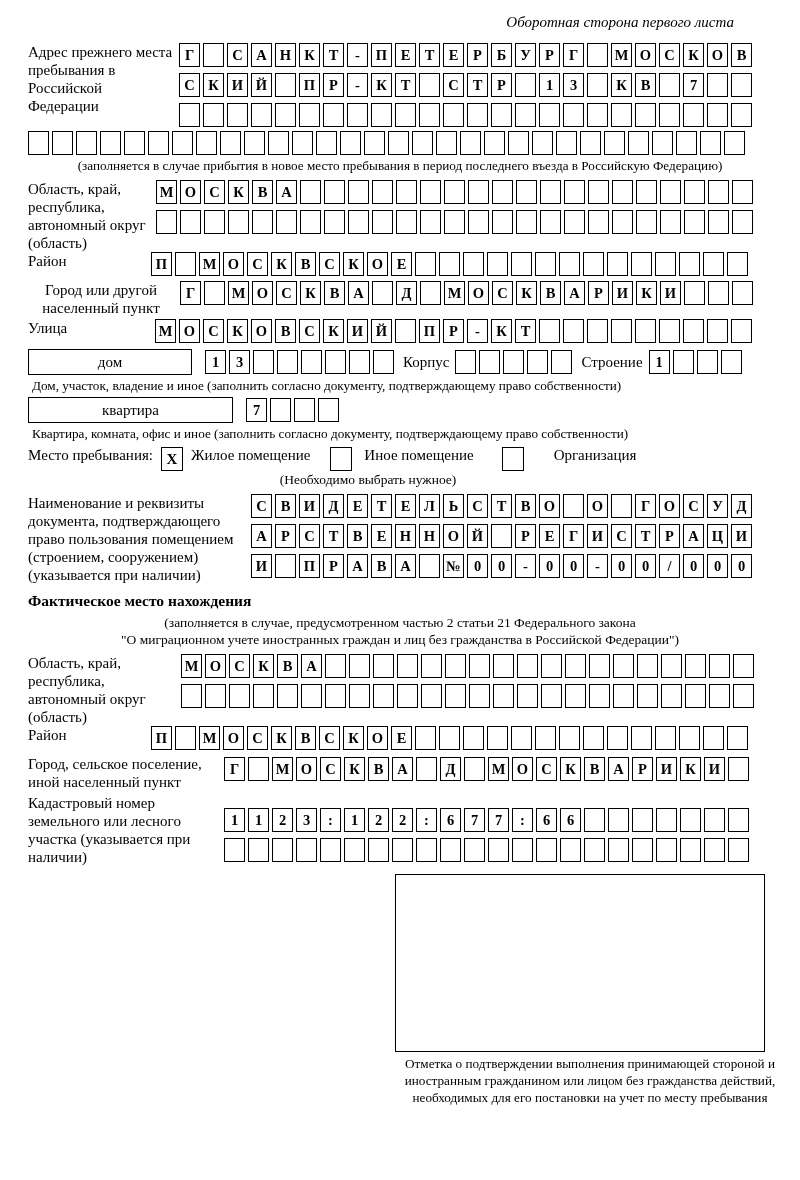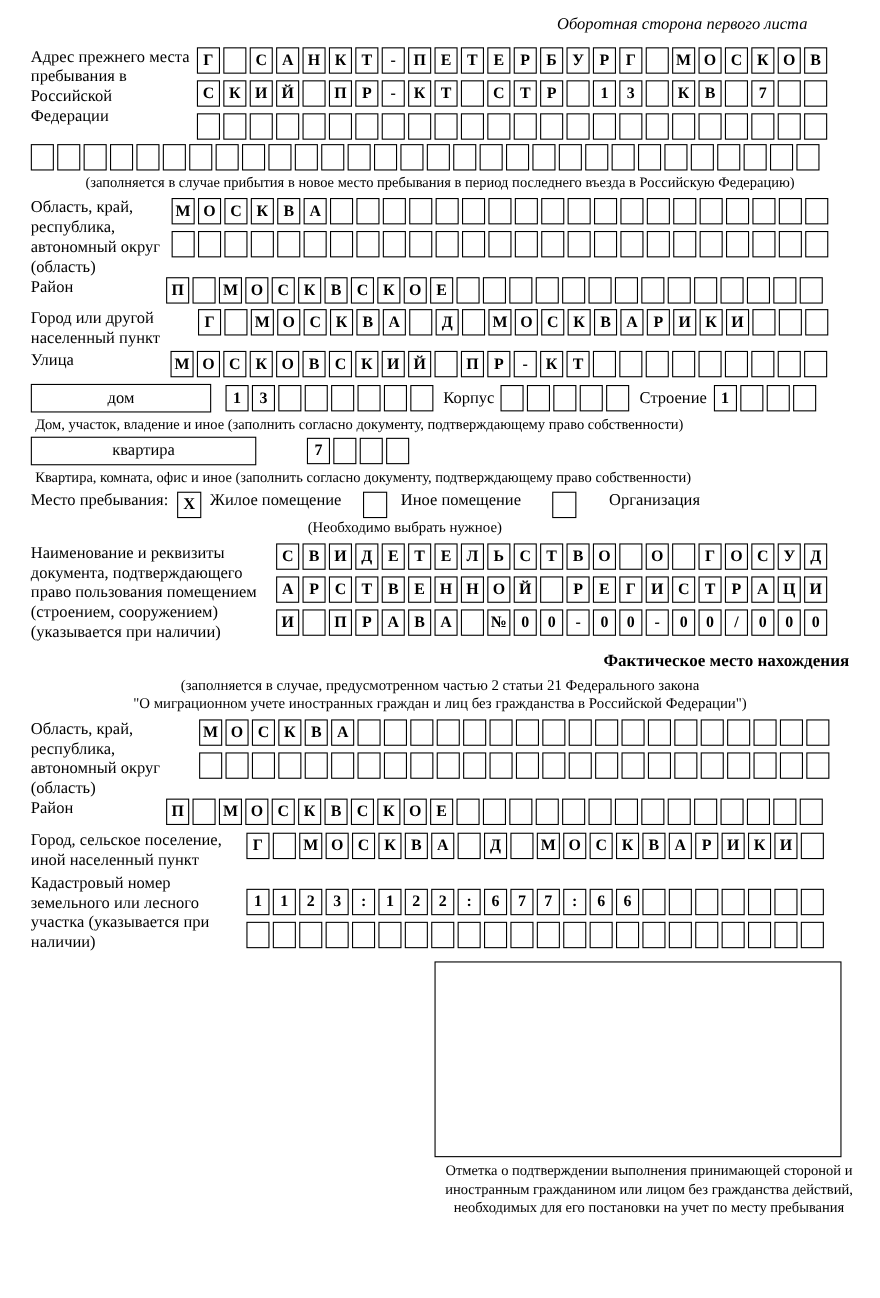--- a/index.html
+++ b/index.html
@@ -9,32 +9,32 @@
   .header-note{font-size:15px;text-align:right;padding-right:38px;margin-bottom:12px;font-style:italic;}
   .form-row{display:flex;align-items:flex-start;}
   .label{font-size:15px;line-height:18px;flex:0 0 auto;box-sizing:border-box;padding-right:6px;}
   .rows{display:flex;flex-direction:column;gap:6px;}
   .cells{display:flex;gap:3px;}
   .cell{flex:0 0 21px;width:21px;height:24px;border:1.5px solid #000;box-sizing:border-box;
         display:flex;align-items:center;justify-content:center;
         font-size:14.5px;font-weight:bold;}
   .caption{font-size:13.2px;line-height:17px;text-align:center;}
   .sec-title{font-weight:bold;font-size:16px;text-align:center;margin:0 0 5px 0;}
-  .sub-title{font-weight:bold;font-size:15.5px;text-align:right;margin:0 0 4px 0;}
+  .sub-title{font-weight:bold;font-size:15.5px;text-align:left;margin:0 0 4px 0;}
   .note-center{font-size:13.5px;line-height:17px;text-align:center;}
   .field-box{border:1.5px solid #000;height:26px;box-sizing:border-box;
              display:flex;align-items:center;justify-content:center;font-size:15px;}
   .inline-lbl{font-size:15px;line-height:26px;white-space:nowrap;}
   .checkbox{flex:0 0 22px;width:22px;height:24px;border:1.5px solid #000;box-sizing:border-box;
             display:inline-flex;align-items:center;justify-content:center;
             font-size:15px;font-weight:bold;}
   .stay-row{display:flex;font-size:15px;}
   .stamp-box{border:1.6px solid #000;width:370px;height:178px;margin-left:367px;box-sizing:border-box;}
   .stamp-caption{width:420px;margin-left:352px;font-size:13.2px;line-height:17px;text-align:center;margin-top:3px;}
-  .mb2{margin-bottom:2px;} .mb3{margin-bottom:3px;} .mb4{margin-bottom:4px;}
+  .mb2{margin-bottom:2px;text-align:center;} .mb3{margin-bottom:3px;} .mb4{margin-bottom:4px;}
   .mb5{margin-bottom:5px;} .mb6{margin-bottom:6px;} .mb8{margin-bottom:8px;}
 </style>
 </head>
 <body>
 
 <div class="page">
 
   <div class="header-note">Оборотная сторона первого листа</div>
 
   <div class="form-row mb4">
@@ -330,21 +330,21 @@
     <span class="inline-lbl" style="margin:0 6px 0 9px;">Строение</span>
     <div class="cells">
         <span class="cell">1</span>
         <span class="cell"></span>
         <span class="cell"></span>
         <span class="cell"></span>
       </div>
   </div>
   <div class="caption mb3" style="text-align:left;padding-left:4px;">Дом, участок, владение и иное (заполнить согласно документу, подтверждающему право собственности)</div>
 
-  <div class="form-row mb2" style="align-items:center;gap:33px;">
+  <div class="form-row mb2" style="align-items:center;">
     <div class="field-box" style="width:205px;margin-right:13px;">квартира</div>
     <div class="cells">
         <span class="cell">7</span>
         <span class="cell"></span>
         <span class="cell"></span>
         <span class="cell"></span>
       </div>
   </div>
   <div class="caption mb5" style="text-align:left;padding-left:4px;">Квартира, комната, офис и иное (заполнить согласно документу, подтверждающему право собственности)</div>
 

